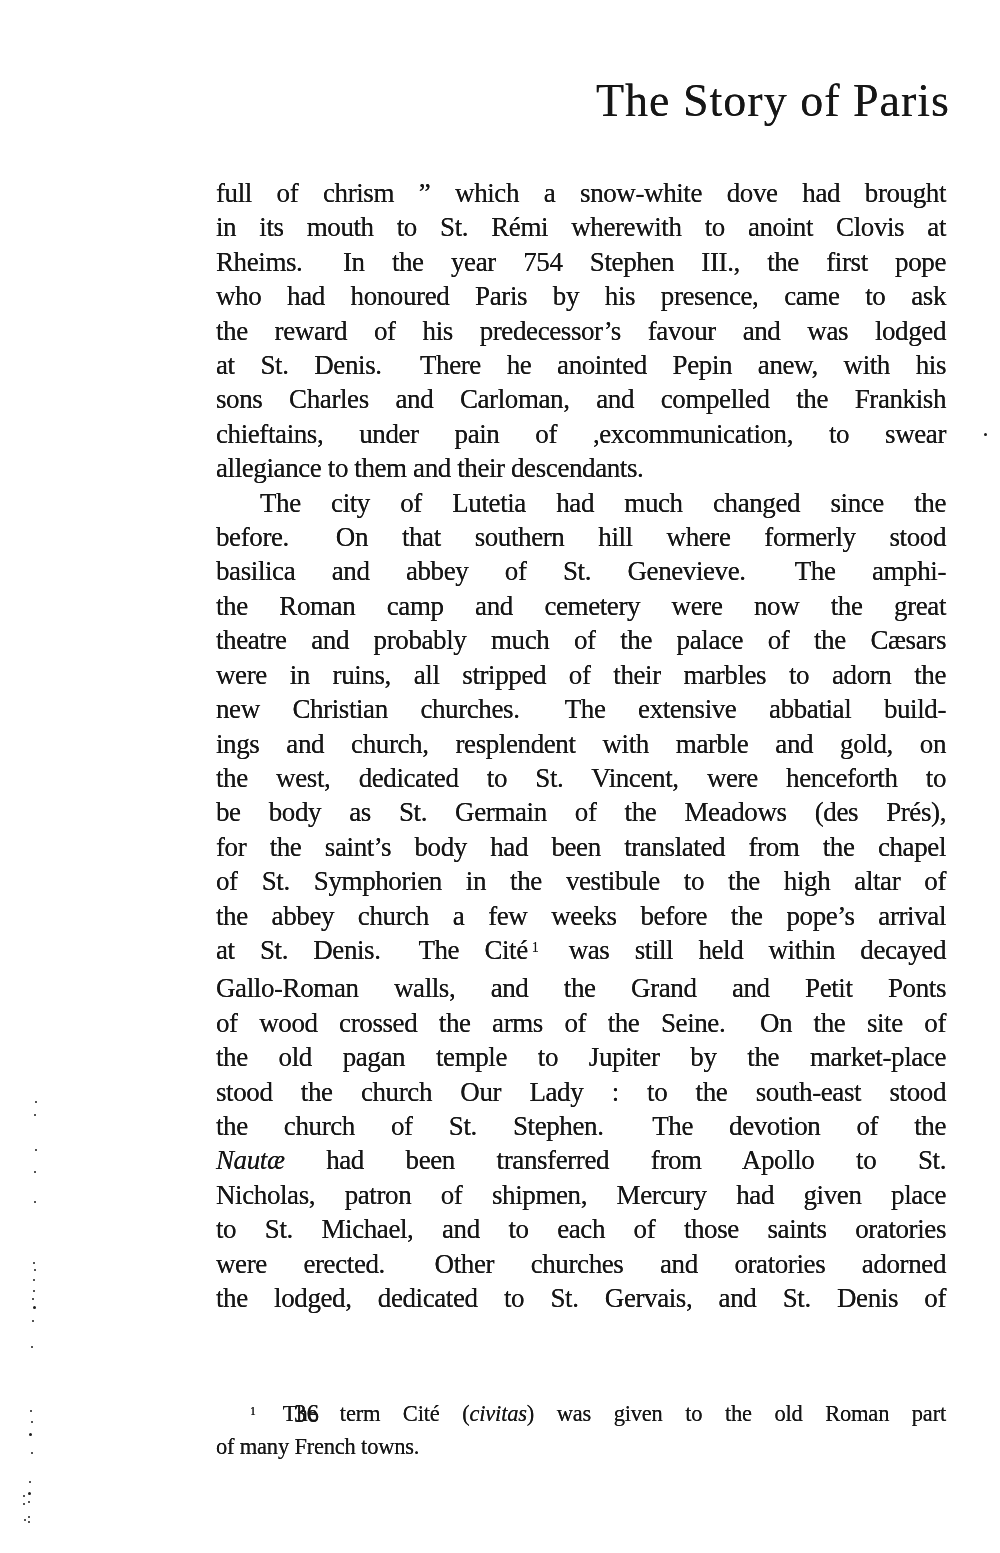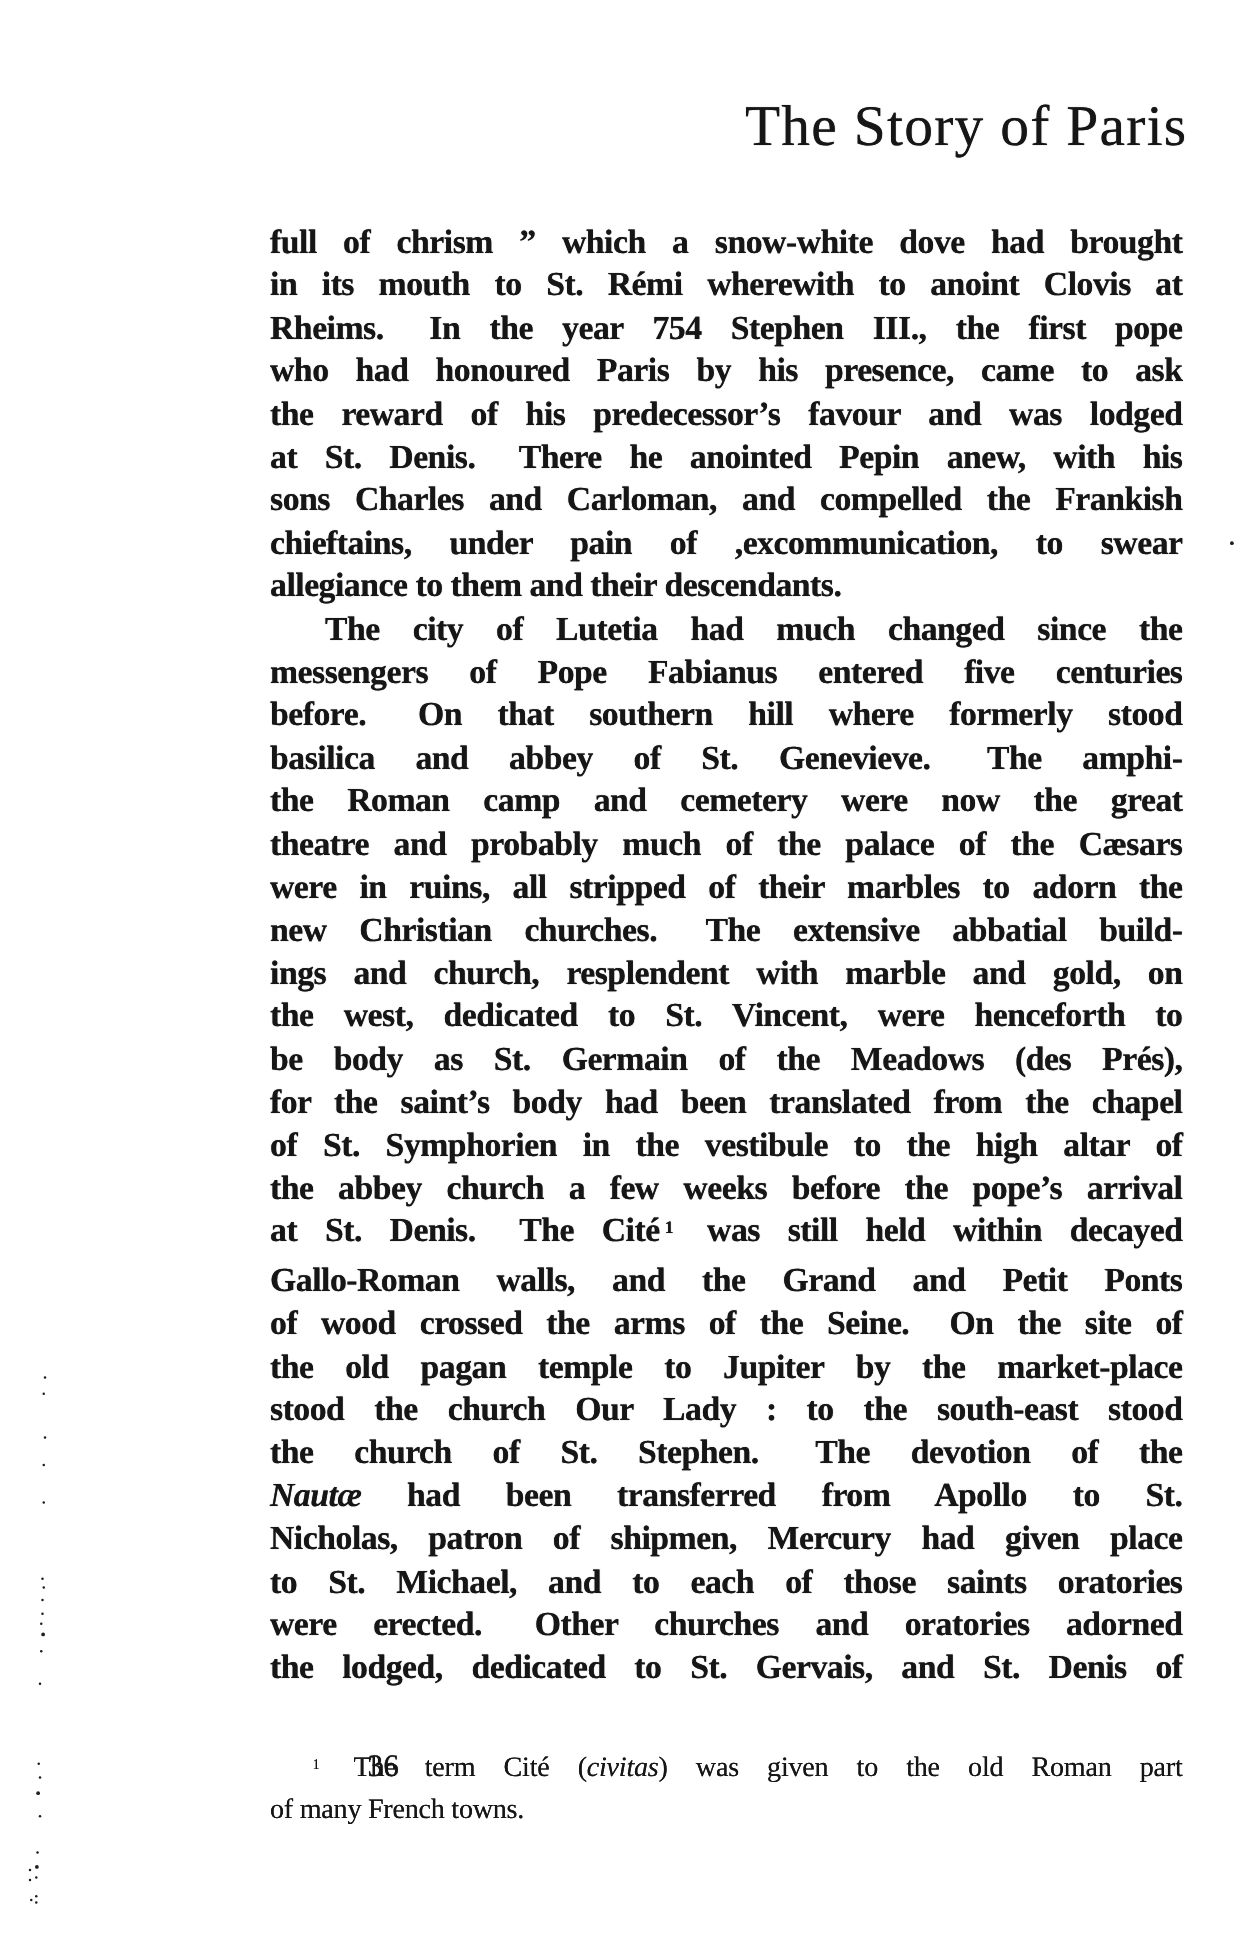--- a/index.html
+++ b/index.html
@@ -22,21 +22,20 @@
     white-space: nowrap;
     text-shadow: 0 0 0.6px rgba(0,0,0,0.85);
   }
   .body-text {
     position: absolute;
     left: 216px; top: 176px; width: 730px;
     font-size: 27px;
     line-height: 34.4px;
     letter-spacing: -0.4px;
     text-shadow: 0 0 0.6px rgba(0,0,0,0.85);
-    font-weight: bold;
   }
   .tline {
     text-align: justify;
     text-align-last: justify;
     white-space: nowrap;
   }
   .tline.nojust { text-align: center; text-align-last: left; }
   .body-text .tline.indent { text-indent: 44px; }
   .footnote {
     position: absolute;
@@ -78,21 +77,20 @@
       <div class="tline">full of chrism ” which a snow-white dove had brought</div>
       <div class="tline">in its mouth to St. Rémi wherewith to anoint Clovis at</div>
       <div class="tline">Rheims.  In the year 754 Stephen III., the first pope</div>
       <div class="tline">who had honoured Paris by his presence, came to ask</div>
       <div class="tline">the reward of his predecessor’s favour and was lodged</div>
       <div class="tline">at St. Denis.  There he anointed Pepin anew, with his</div>
       <div class="tline">sons Charles and Carloman, and compelled the Frankish</div>
       <div class="tline">chieftains, under pain of ,excommunication, to swear</div>
       <div class="tline nojust">allegiance to them and their descendants.</div>
       <div class="tline indent">The city of Lutetia had much changed since the</div>
-      <div class="tline">messengers of Pope Fabianus entered five centuries</div>
       <div class="tline">before.  On that southern hill where formerly stood</div>
       <div class="tline">basilica and abbey of St. Genevieve.  The amphi-</div>
       <div class="tline">the Roman camp and cemetery were now the great</div>
       <div class="tline">theatre and probably much of the palace of the Cæsars</div>
       <div class="tline">were in ruins, all stripped of their marbles to adorn the</div>
       <div class="tline">new Christian churches.  The extensive abbatial build-</div>
       <div class="tline">ings and church, resplendent with marble and gold, on</div>
       <div class="tline">the west, dedicated to St. Vincent, were henceforth to</div>
       <div class="tline">be body as St. Germain of the Meadows (des Prés),</div>
       <div class="tline">for the saint’s body had been translated from the chapel</div>

